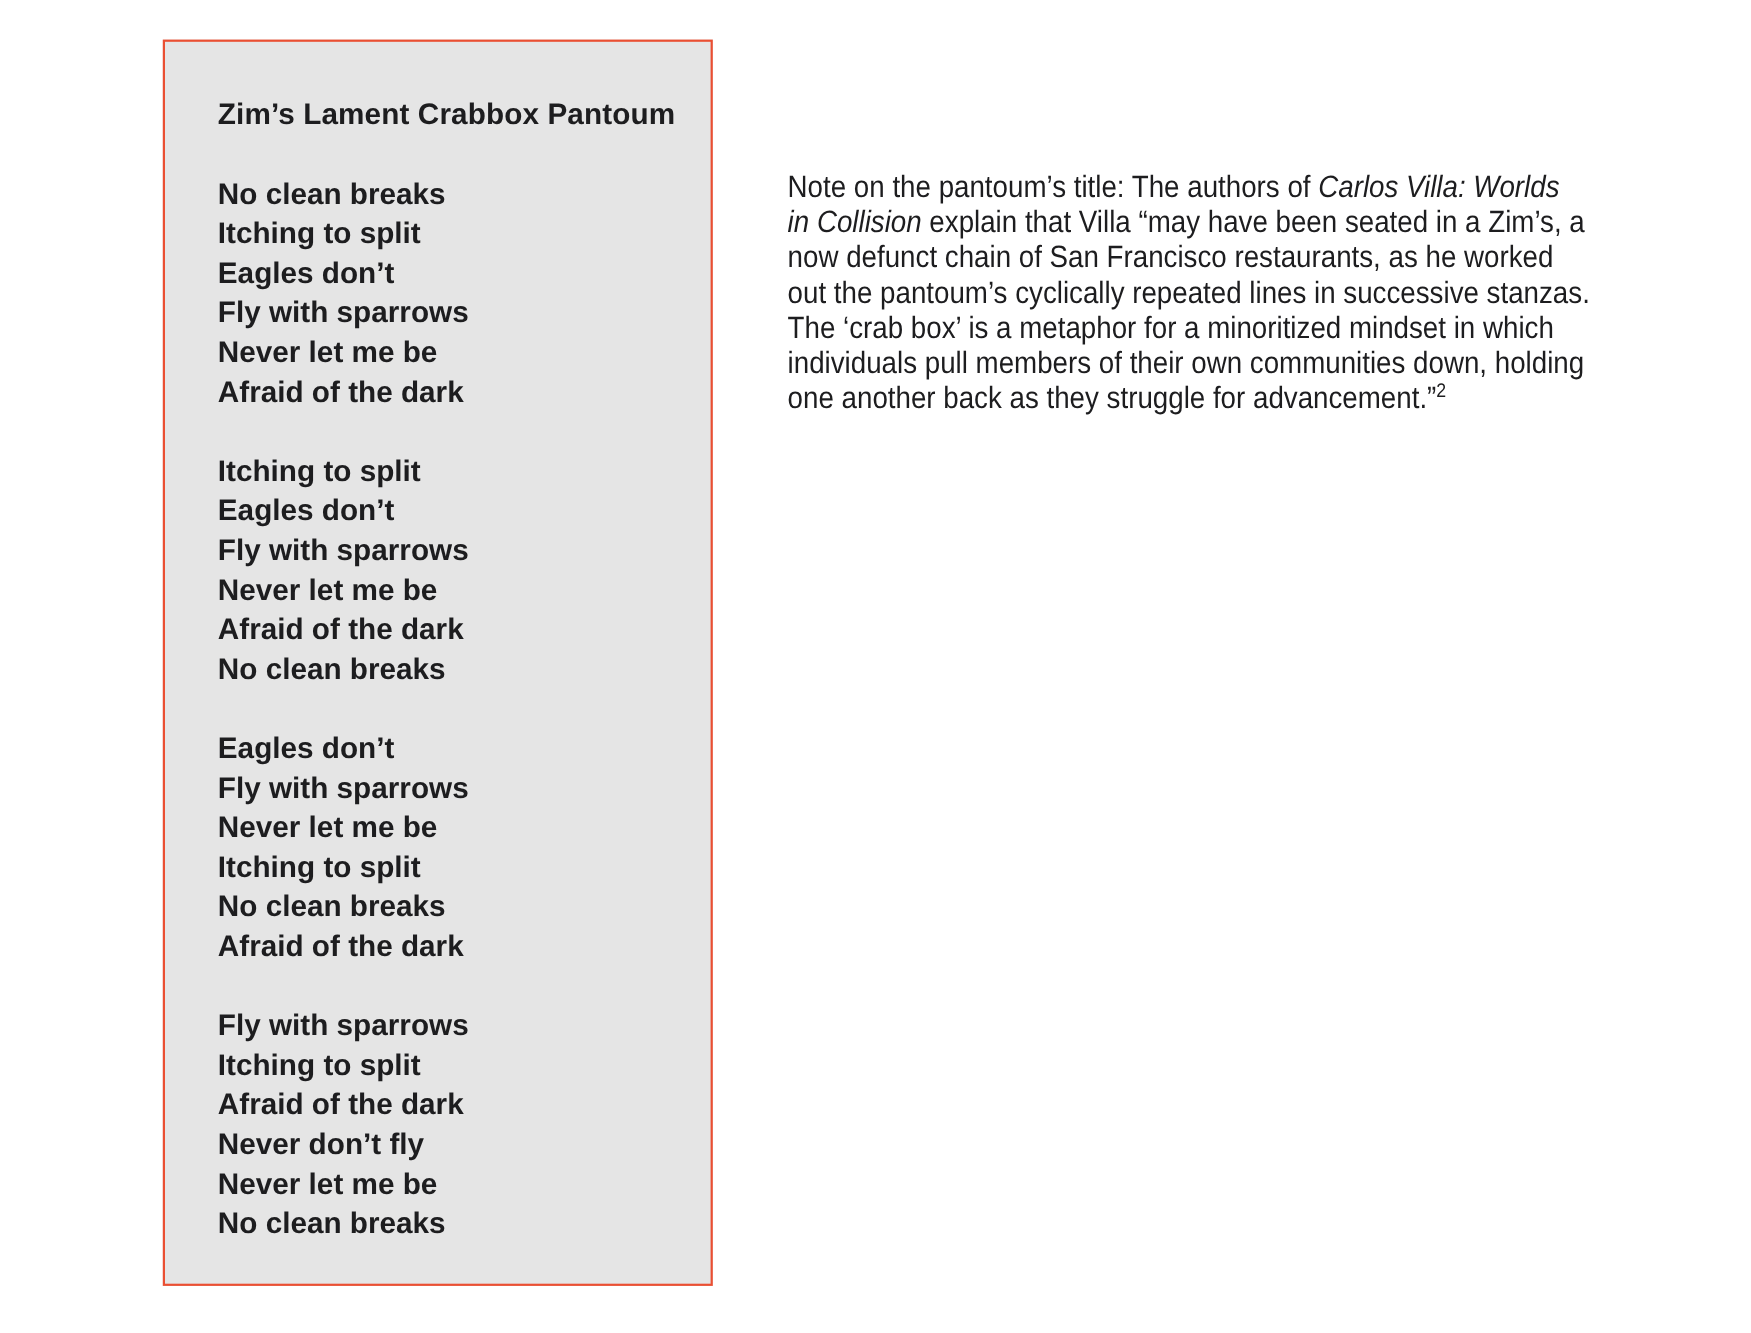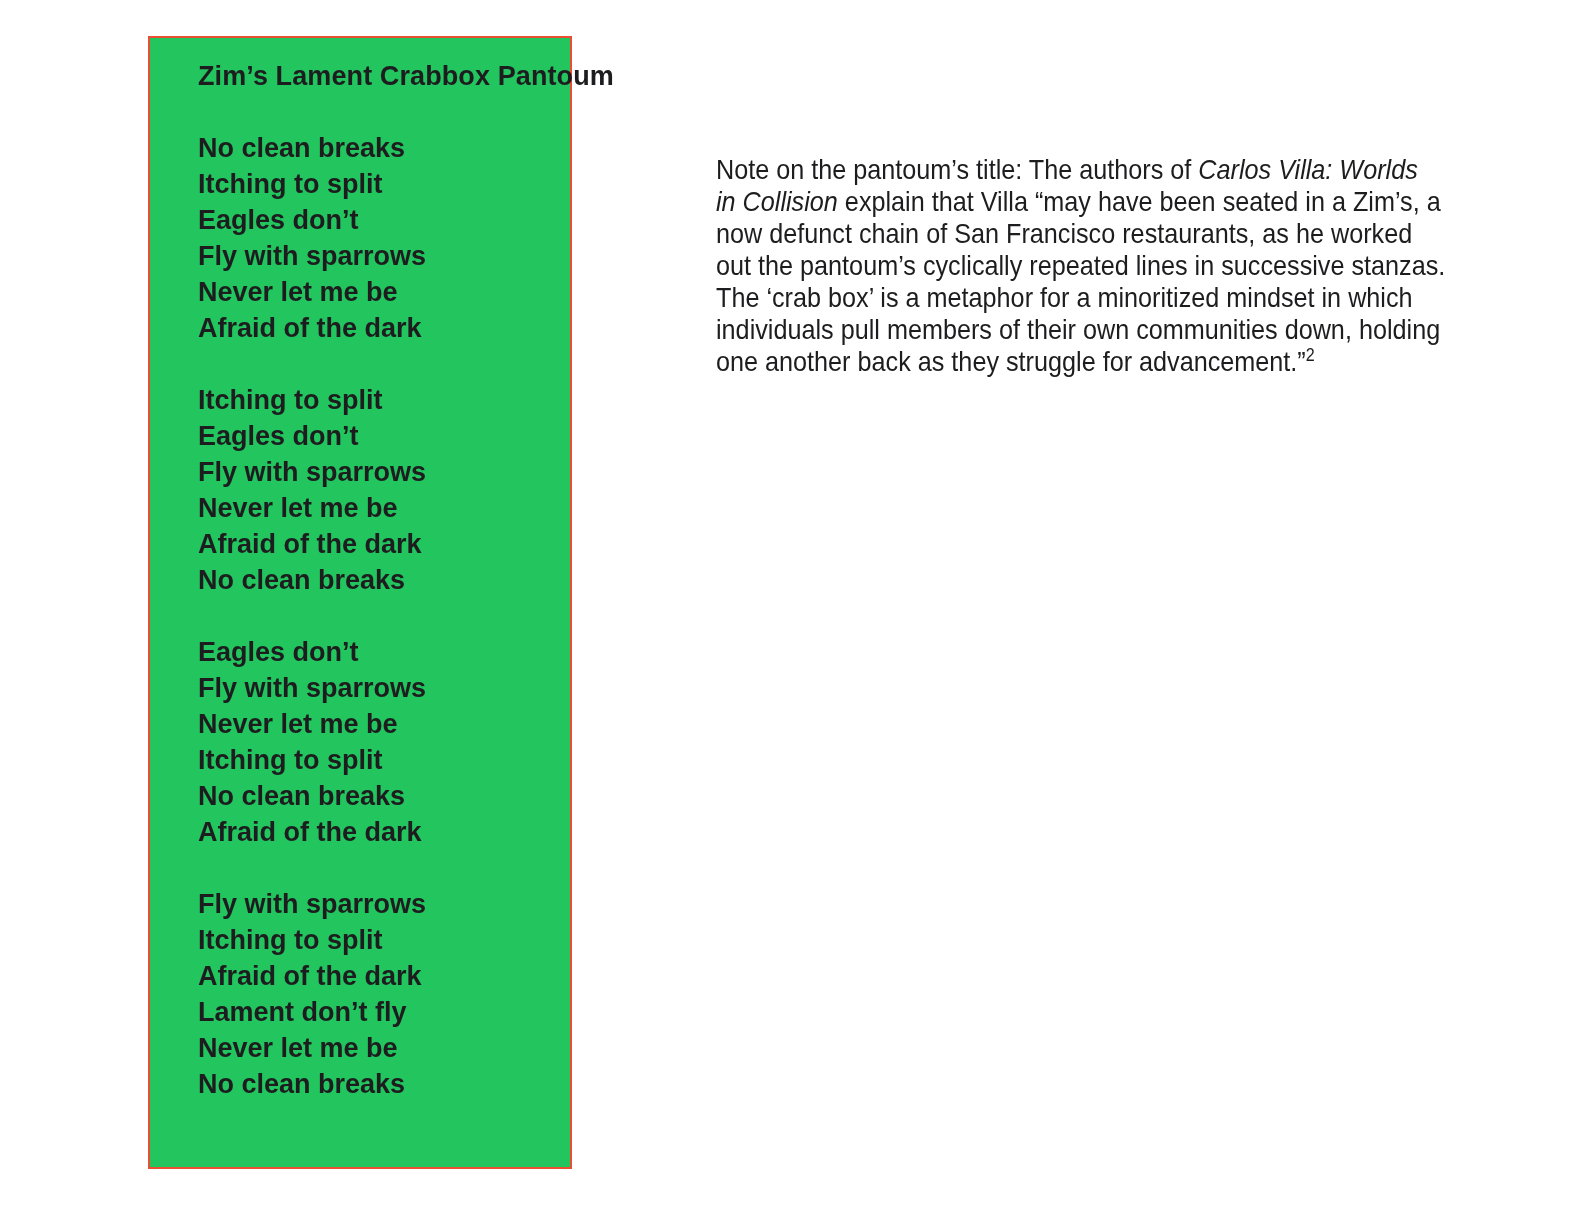--- a/index.html
+++ b/index.html
@@ -13,26 +13,26 @@
     background: #ffffff;
     overflow: hidden;
     font-family: "Liberation Sans", sans-serif;
     color: #1d1d1f;
   }
   
   .poem-box {
     position: absolute;
     left: 148px;
     top: 36px;
-    width: 424px;
+    width: 500px;
     height: 1133px;
     border: 2px solid #ea4f32;
     box-sizing: border-box;
-    padding: 20px 20px 0 48px;
-    background: #22c55e;
+    padding: 48px 20px 0 48px;
+    background: #e5e5e5;
   }
   .poem-title {
     font-size: 27px;
     line-height: 36px;
     font-weight: 700;
     letter-spacing: 0.1px;
     margin: 0 0 36px 0;
     white-space: nowrap;
   }
   .stanza {
@@ -93,21 +93,21 @@
         <div class="poem-line">Fly with sparrows</div>
         <div class="poem-line">Never let me be</div>
         <div class="poem-line">Itching to split</div>
         <div class="poem-line">No clean breaks</div>
         <div class="poem-line">Afraid of the dark</div>
       </div>
       <div class="stanza">
         <div class="poem-line">Fly with sparrows</div>
         <div class="poem-line">Itching to split</div>
         <div class="poem-line">Afraid of the dark</div>
-        <div class="poem-line">Lament don’t fly</div>
+        <div class="poem-line">Never don’t fly</div>
         <div class="poem-line">Never let me be</div>
         <div class="poem-line">No clean breaks</div>
       </div>
     </div>
 </div>
 
 <div class="note" id="note-paragraph">
     <div class="note-line"><span>Note on the pantoum’s title: The authors of </span><span class="italic">Carlos Villa: Worlds</span></div>
     <div class="note-line"><span class="italic">in Collision</span><span> explain that Villa “may have been seated in a Zim’s, a</span></div>
     <div class="note-line"><span>now defunct chain of San Francisco restaurants, as he worked</span></div>

